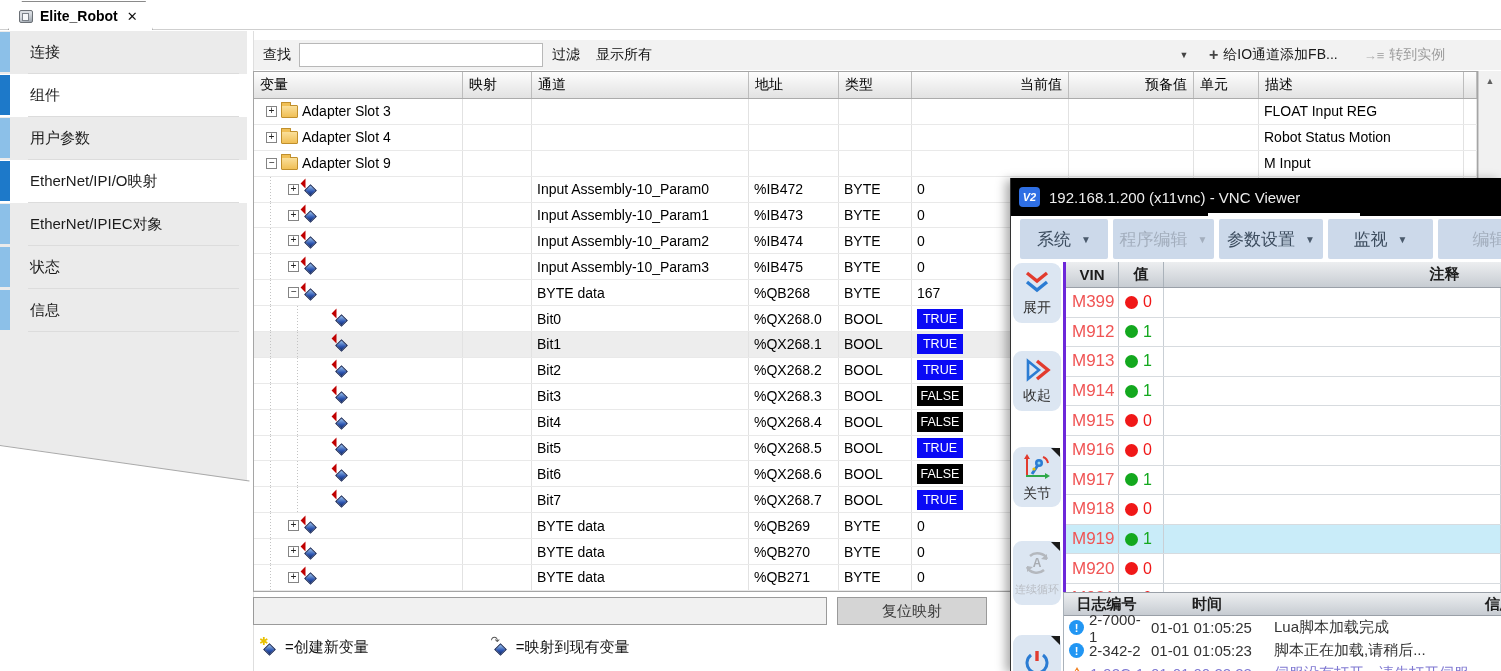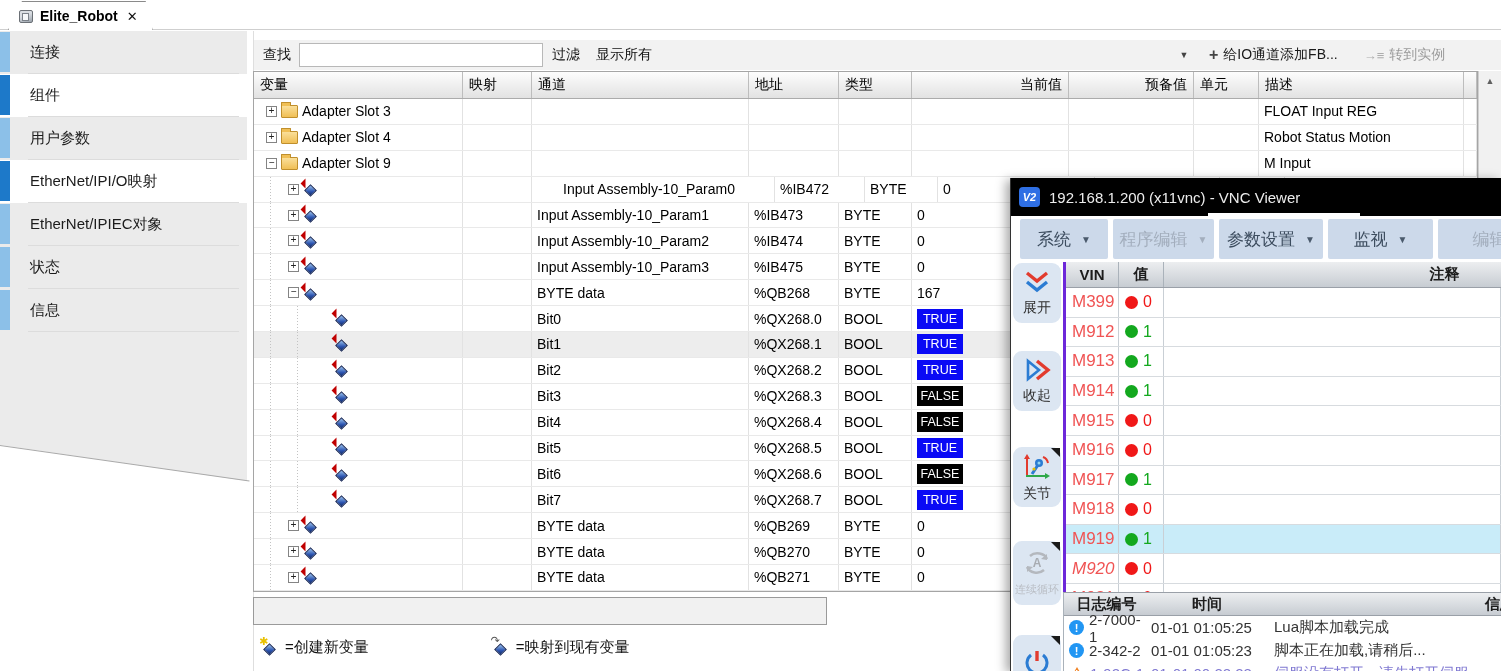--- a/index.html
+++ b/index.html
@@ -268,21 +268,21 @@
         <div class="cs-row">
           <div class="cs-cell cell-var d1" style="width: 209px; flex: 0 0 auto;">
             <span style="display: inline-block; width: 34px; flex: 0 0 auto;"></span>
             <div class="expander">+</div>
             <div class="var-icon">
               <span class="m-arrow"></span>
               <span class="diamond"></span>
             </div>
           </div>
           <div class="cs-cell" style="width: 69px; flex: 0 0 auto;"></div>
-          <div class="cs-cell" style="width: 217px; flex: 0 0 auto; margin-left: 26px;">Input Assembly-10_Param0</div>
+          <div class="cs-cell" style="width: 217px; flex: 0 0 auto;">Input Assembly-10_Param0</div>
           <div class="cs-cell" style="width: 90px; flex: 0 0 auto;">%IB472</div>
           <div class="cs-cell" style="width: 73px; flex: 0 0 auto;">BYTE</div>
           <div class="cs-cell" style="width: 157px; flex: 0 0 auto;">0</div>
           <div class="cs-cell" style="width: 125px; flex: 0 0 auto;"></div>
           <div class="cs-cell" style="width: 65px; flex: 0 0 auto;"></div>
           <div class="cs-cell" style="width: 205px; flex: 0 0 auto;"></div>
           <div class="cs-cell" style="flex: 1 1 0%;"></div>
         </div>
         <div class="cs-row">
           <div class="cs-cell cell-var d1" style="width: 209px; flex: 0 0 auto;">
@@ -578,20 +578,21 @@
           <div class="cs-cell" style="flex: 1 1 0%;"></div>
         </div>
       </div>
   </div>
 
   <div class="cs-scroll">
     <div class="arrow-up">▲</div>
   </div>
 
   <div class="cs-progress"></div>
+  <div class="reset-btn">复位映射</div>
   <div class="legend">
     <div class="item">
       <span class="var-icon new">
           <span class="spark">✱</span>
           <span class="diamond"></span>
         </span>
       <span>=创建新变量</span>
     </div>
     <div class="item">
       <span class="var-icon new">
@@ -767,21 +768,21 @@
               <div class="vnc-cell" style="width: 53px; flex: 0 0 auto;">
                 <span class="vin-txt">M919</span>
               </div>
               <div class="vnc-cell" style="width: 45px; flex: 0 0 auto;">
                 <span class="dot"></span>
                 <span class="val-txt">1</span>
               </div>
               <div class="vnc-cell" style="flex: 1 1 0%;"></div>
             </div>
             <div class="vnc-row off">
-              <div class="vnc-cell" style="width: 53px; flex: 0 0 auto; font-style: italic;">
+              <div class="vnc-cell" style="width: 53px; flex: 0 0 auto;">
                 <span class="vin-txt">M920</span>
               </div>
               <div class="vnc-cell" style="width: 45px; flex: 0 0 auto;">
                 <span class="dot"></span>
                 <span class="val-txt">0</span>
               </div>
               <div class="vnc-cell" style="flex: 1 1 0%;"></div>
             </div>
             <div class="vnc-row off">
               <div class="vnc-cell" style="width: 53px; flex: 0 0 auto;">

